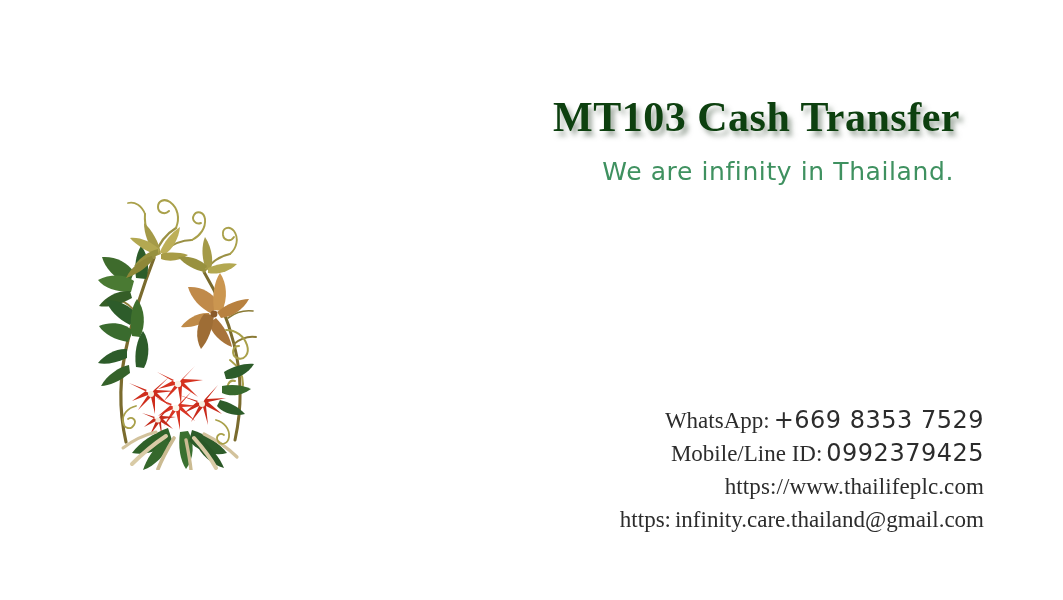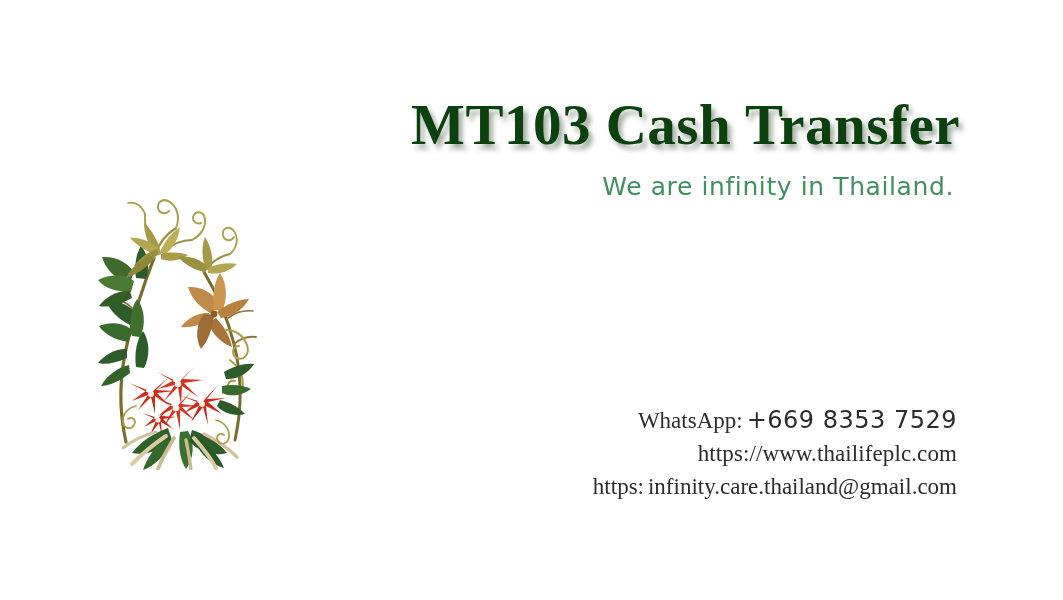--- a/index.html
+++ b/index.html
@@ -32,21 +32,21 @@
   #headline-block {
     position: absolute;
     left: 300px;
     top: 96px;
     width: 660px;
     text-align: right;
   }
   #main-title {
     font-family: "Liberation Serif", serif;
     font-weight: bold;
-    font-size: 57px;
+    font-size: 42px;
     line-height: 1.0;
     letter-spacing: 0.5px;
     color: #0d400f;
     text-shadow: 4px 5px 5px rgba(90,108,90,0.55);
     white-space: nowrap;
     margin: 0;
   }
   #sub-title {
     font-family: "Liberation Serif", serif;
     font-weight: bold;
@@ -63,21 +63,21 @@
     line-height: 1.0;
     letter-spacing: 0.6px;
     color: #3f9160;
     margin: 21px 0 0 0;
     padding-right: 6px;
   }
 
   
   #contact-block {
     position: absolute;
-    left: 417px;
+    left: 444px;
     top: 405px;
     width: 540px;
     text-align: right;
     color: #2c2c2c;
   }
   .contact-row {
     line-height: 31px;
     white-space: nowrap;
   }
   .contact-label {
@@ -241,20 +241,24 @@
     <div id="main-title">MT103 Cash Transfer</div>
     <div id="tagline">We are infinity in Thailand.</div>
   </div>
 
   <div id="contact-block">
     <div class="contact-row">
       <span class="contact-label">WhatsApp:</span>
       <span class="contact-value-num">+669 8353 7529</span>
     </div>
     <div class="contact-row">
+      <span class="contact-label">Mobile/Line ID:</span>
+      <span class="contact-value-num">0992379425</span>
+    </div>
+    <div class="contact-row">
       <span class="contact-value-text" id="contact-url">https://www.thailifeplc.com</span>
     </div>
     <div class="contact-row">
       <span class="contact-label">https:</span>
       <span class="contact-value-text">infinity.care.thailand@gmail.com</span>
     </div>
   </div>
 
 </div>
 

